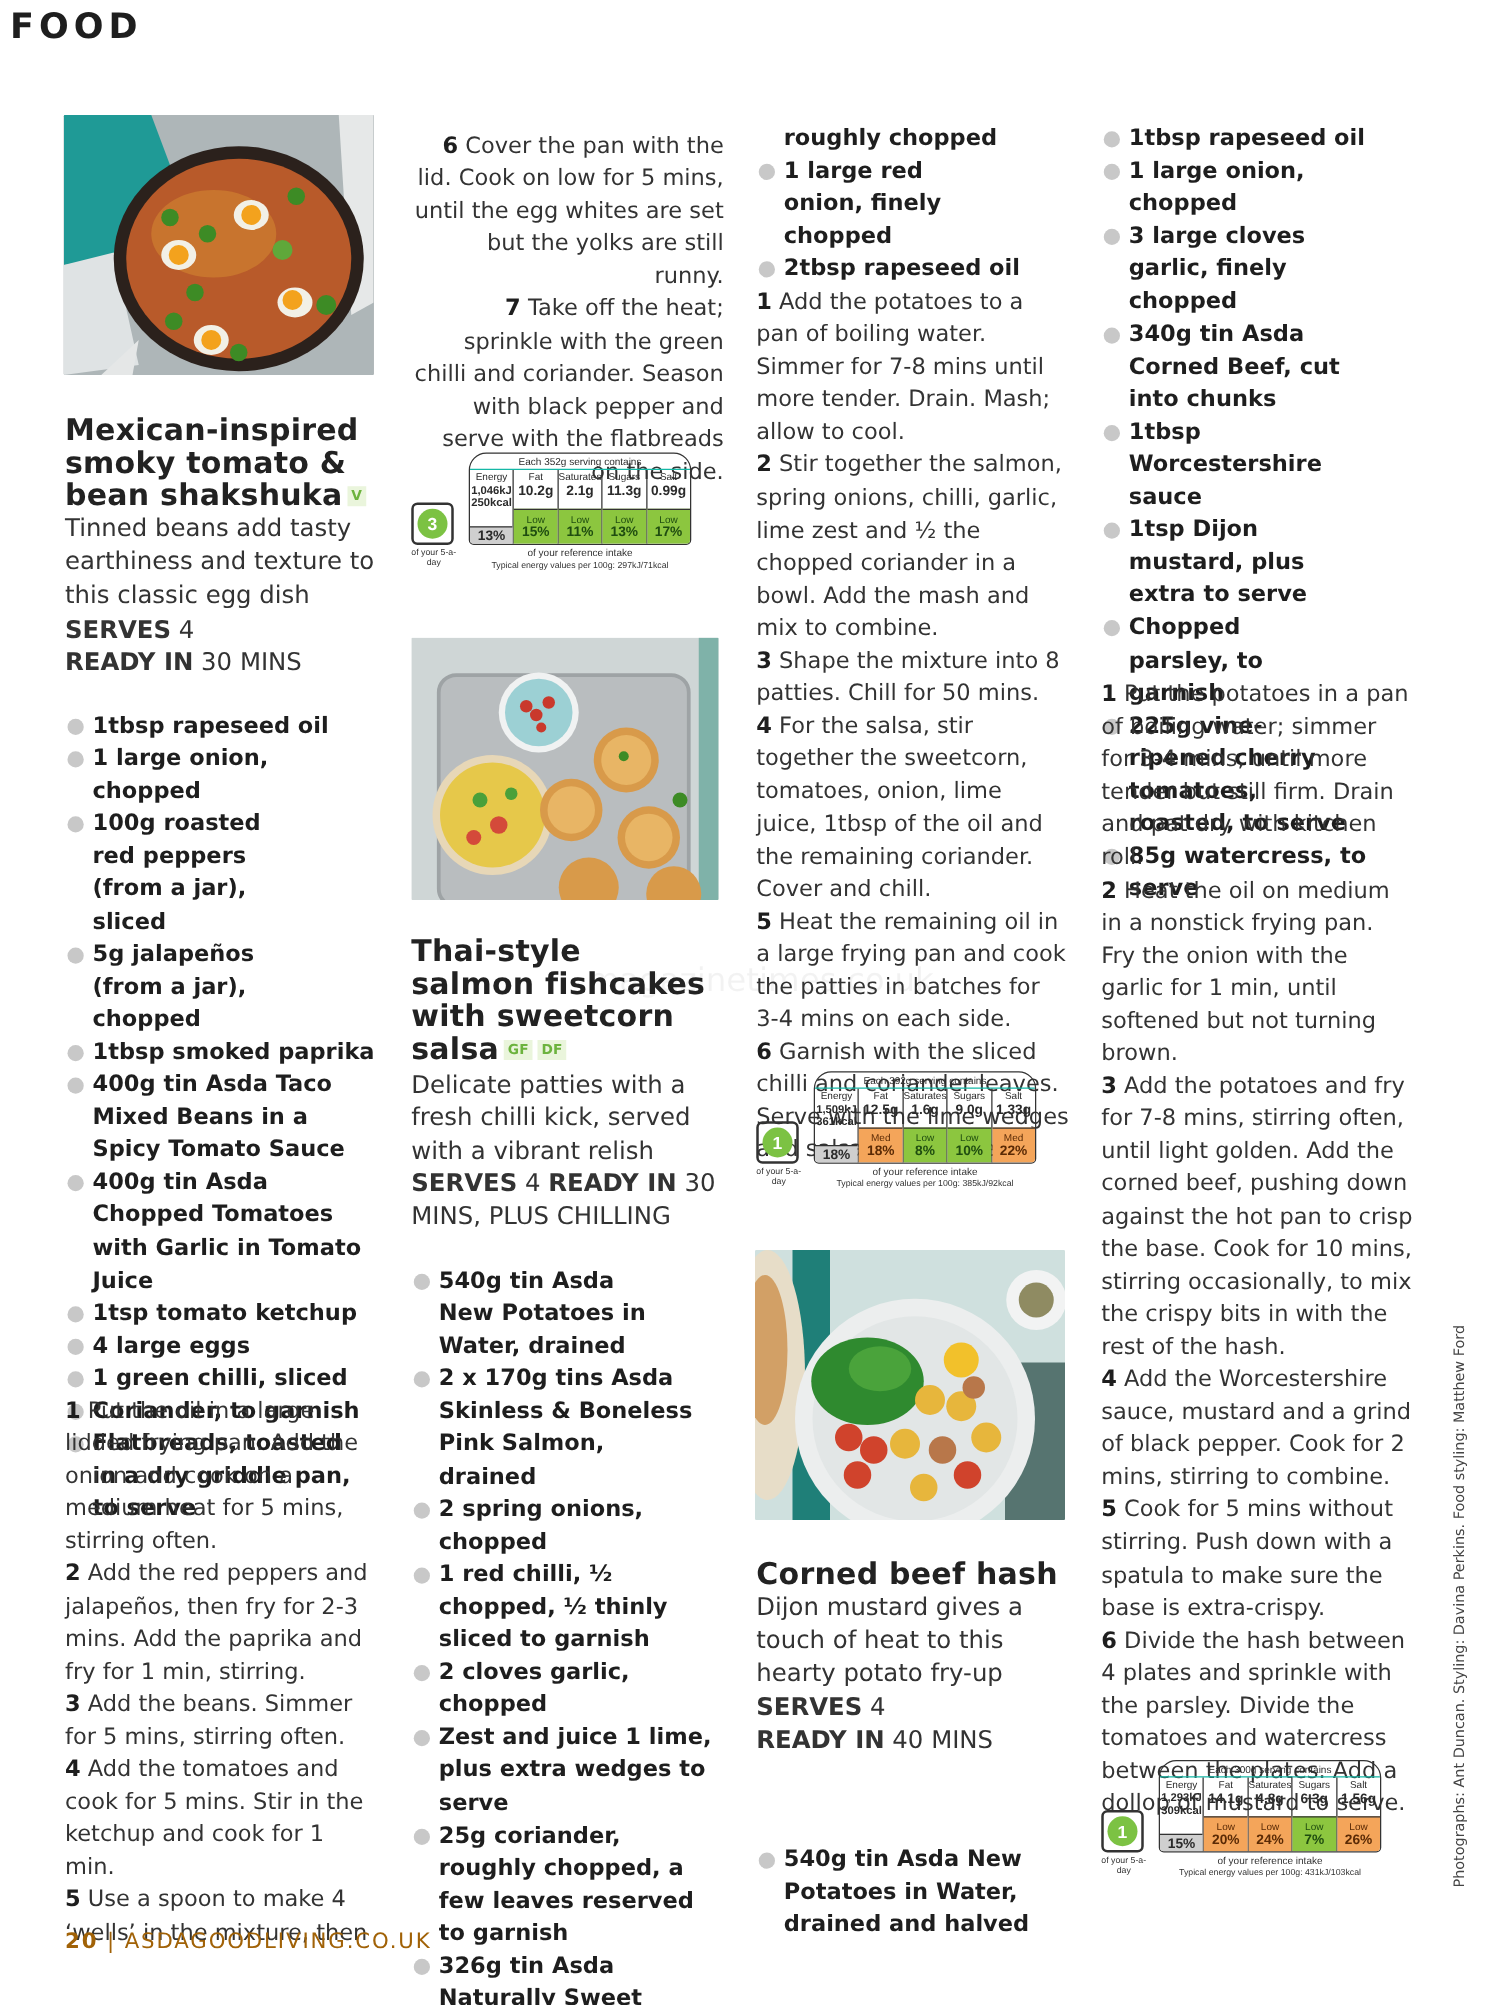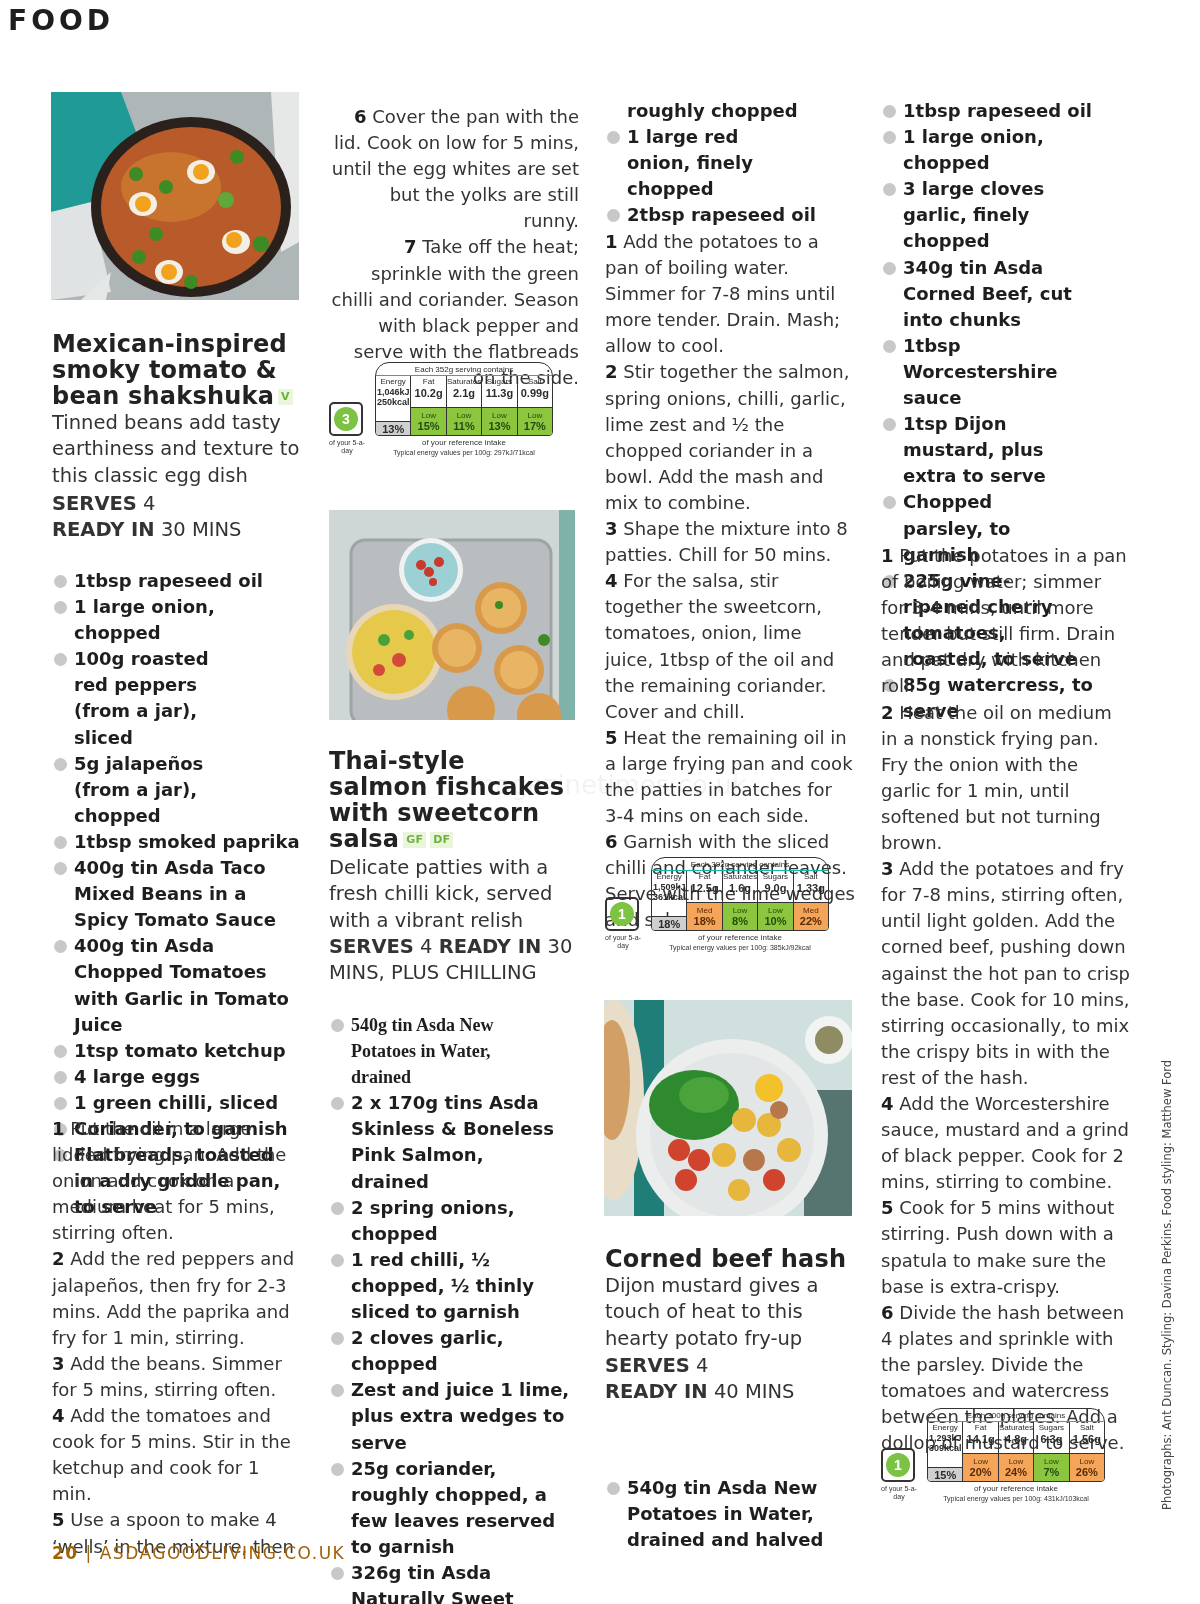--- a/index.html
+++ b/index.html
@@ -223,21 +223,21 @@
     <div>with sweetcorn</div>
     <div><span>salsa</span><span class="tag">GF</span><span class="tag">DF</span></div>
   </div>
   <div class="standfirst" style="position:absolute; top:855px; width:250px;">Delicate patties with a fresh chilli kick, served with a vibrant relish</div>
   <div class="meta" style="position:absolute; top:934px; width:250px;">
     <b>SERVES</b> <span>4</span>
     <b>READY IN</b> <span>30 MINS, PLUS CHILLING</span>
   </div>
 
   <ul class="ing" style="position:absolute; top:1012px; left:0; width:250px;">
-    <li class="bul" style="width:200px;font-family:Liberation Serif, serif;">540g tin Asda New Potatoes in Water, drained</li>
+    <li class="bul" style="width:200px;">540g tin Asda New Potatoes in Water, drained</li>
     <li class="bul" style="width:225px;">2 x 170g tins Asda Skinless &amp; Boneless Pink Salmon, drained</li>
     <li class="bul">2 spring onions, chopped</li>
     <li class="bul" style="width:250px;">1 red chilli, ½ chopped, ½ thinly sliced to garnish</li>
     <li class="bul">2 cloves garlic, chopped</li>
     <li class="bul" style="width:250px;">Zest and juice 1 lime, plus extra wedges to serve</li>
     <li class="bul" style="width:240px;">25g coriander, roughly chopped, a few leaves reserved to garnish</li>
     <li class="bul" style="width:245px;">326g tin Asda Naturally Sweet Sweetcorn in Water</li>
 
   </ul>
 </div>

